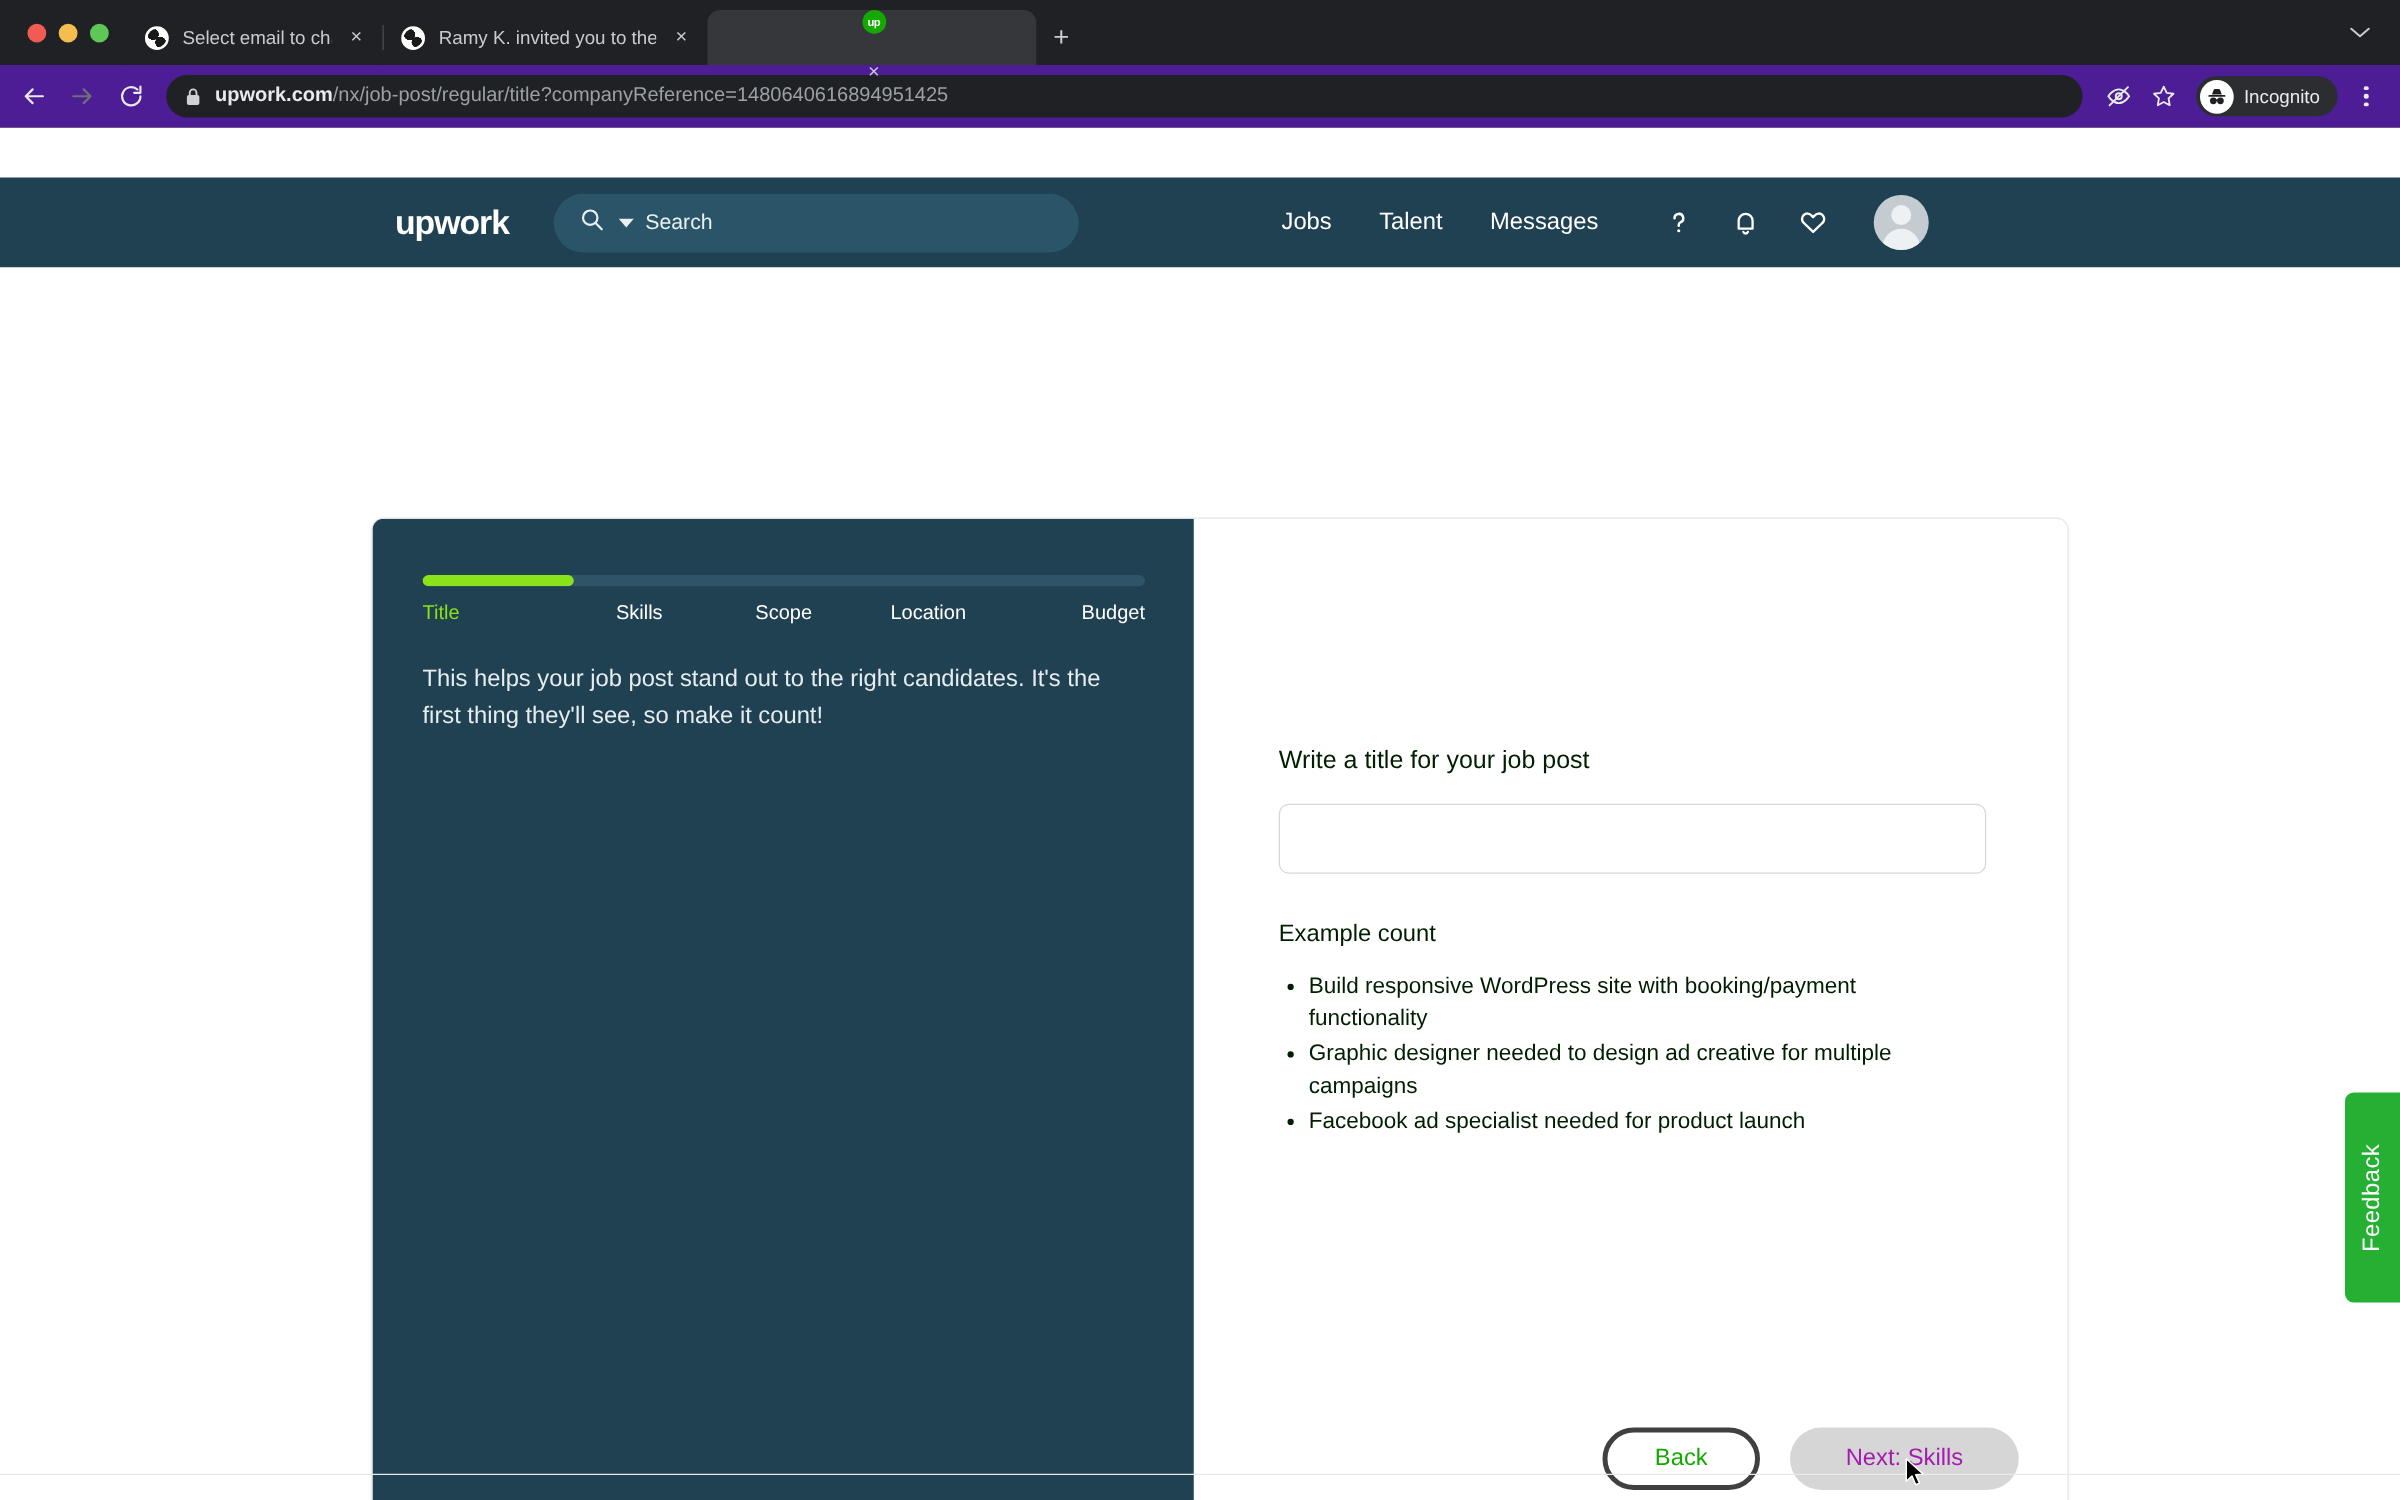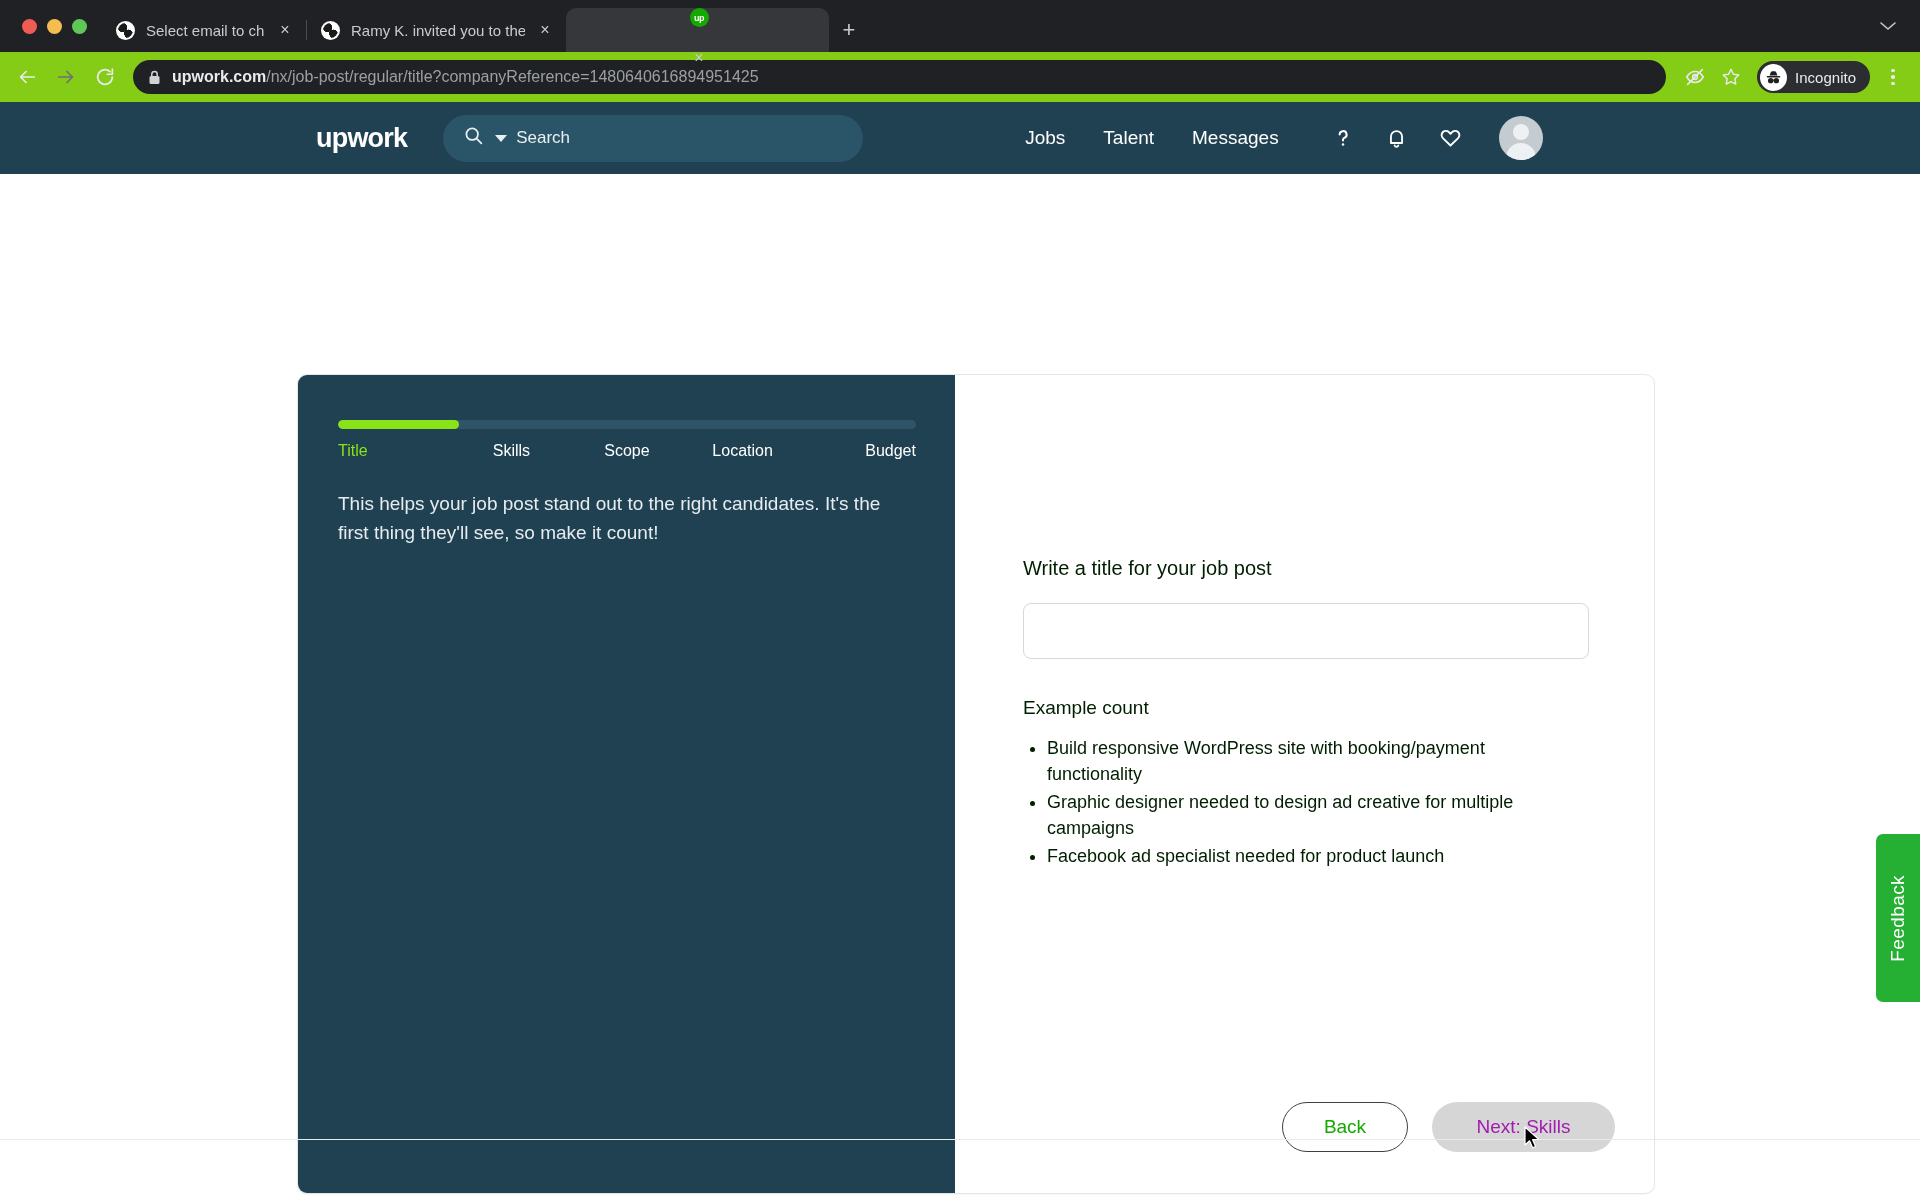--- a/index.html
+++ b/index.html
@@ -87,21 +87,21 @@
     height: 52px; display: flex; align-items: center;
     color: #c8cbcf;
   }
   .chev-down { font-size: 18px; line-height: 1; padding: 6px 10px; }
 
   .toolbar {
     height: 50px;
     display: flex; align-items: center;
     gap: 5px;
     padding: 0 12px 0 10px;
-    background: #84cc16;
+    background: #4c1d95;
   }
   .nav-btn {
     width: 34px; height: 34px; border-radius: 50%;
     display: flex; align-items: center; justify-content: center;
     color: #e8eaed; font-size: 19px;
   }
   .nav-btn.disabled { color: #6e7174; }
   .omnibox {
     flex: 1 1 auto;
     height: 34px;
@@ -146,20 +146,21 @@
   }
   .kebab i { width: 3.5px; height: 3.5px; border-radius: 50%; background: #e8eaed; display: block; }
 
   
   #upwork-header {
     height: 72px;
     background: #1f4152;
     display: flex; align-items: center;
     padding: 0 40px 0 0;
     position: relative;
+    margin-top: 40px;
   }
   .uw-logo {
     margin-left: 316px;
     color: #ffffff;
     font-size: 27px;
     font-weight: 700;
     letter-spacing: -0.8px;
     font-family: "Liberation Sans", sans-serif;
   }
   .uw-search {
@@ -325,21 +326,21 @@
   .btn {
     border: none;
     border-radius: 26px;
     font-size: 19px;
     font-family: "Liberation Sans", sans-serif;
     cursor: pointer;
   }
   .btn-back {
     width: 126px; height: 50px;
     background: #ffffff;
-    border: 1px solid #404040;
+    border: 4px solid #404040;
     color: #14a800;
   }
   .btn-next {
     width: 183px; height: 50px;
     background: #d6d6d6;
     color: #a21caf;
     cursor: default;
   }
 
   #feedback-tab {

